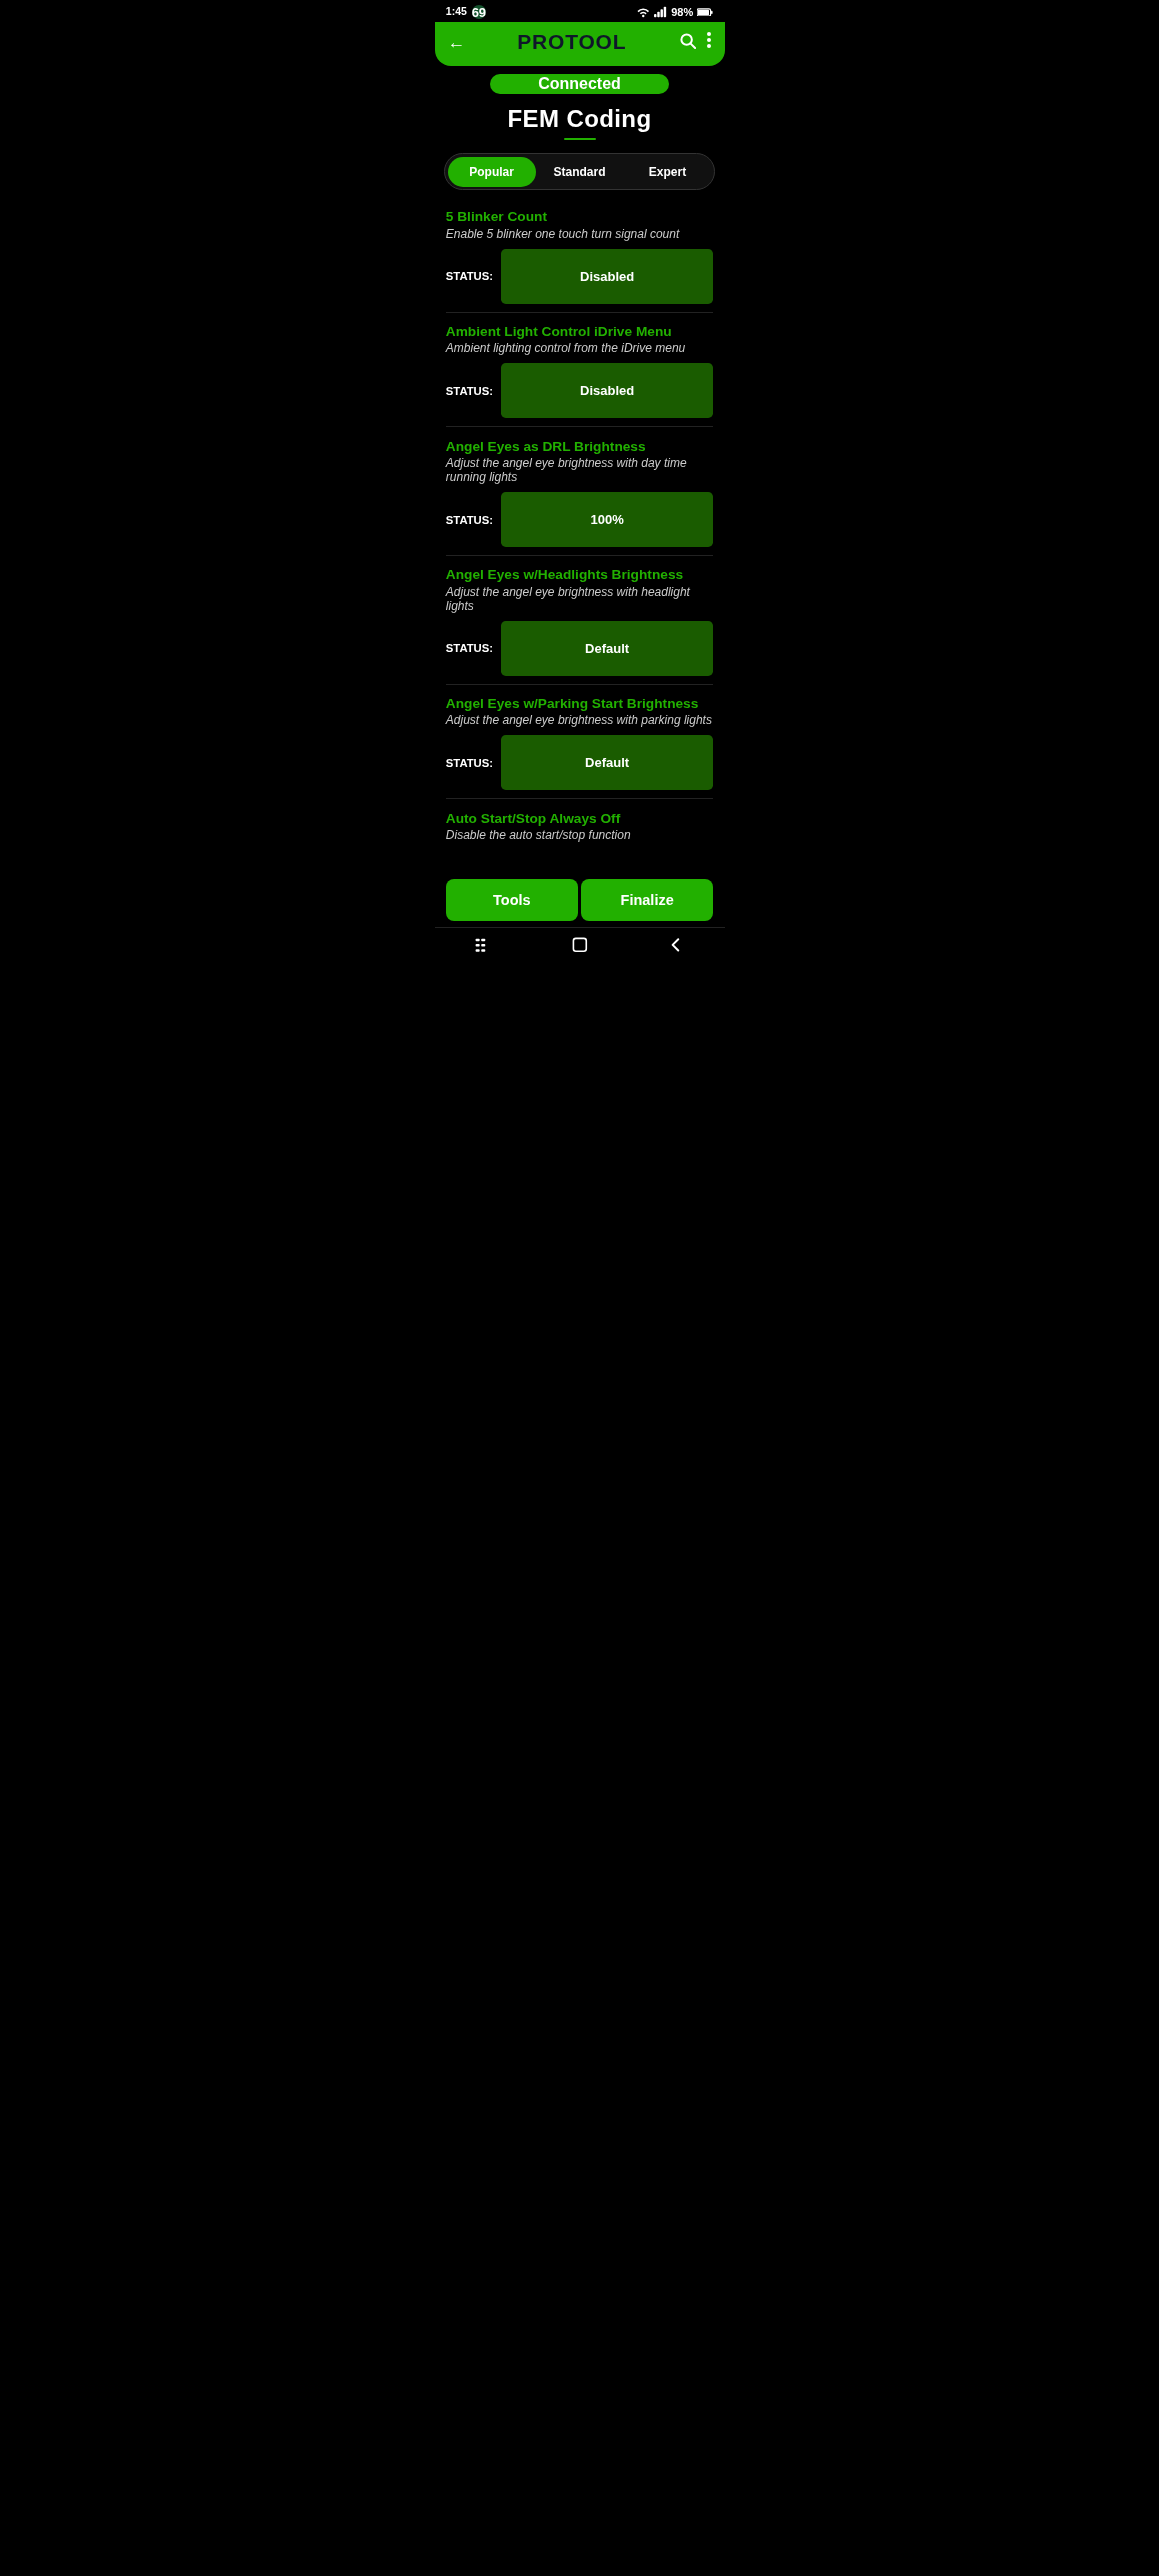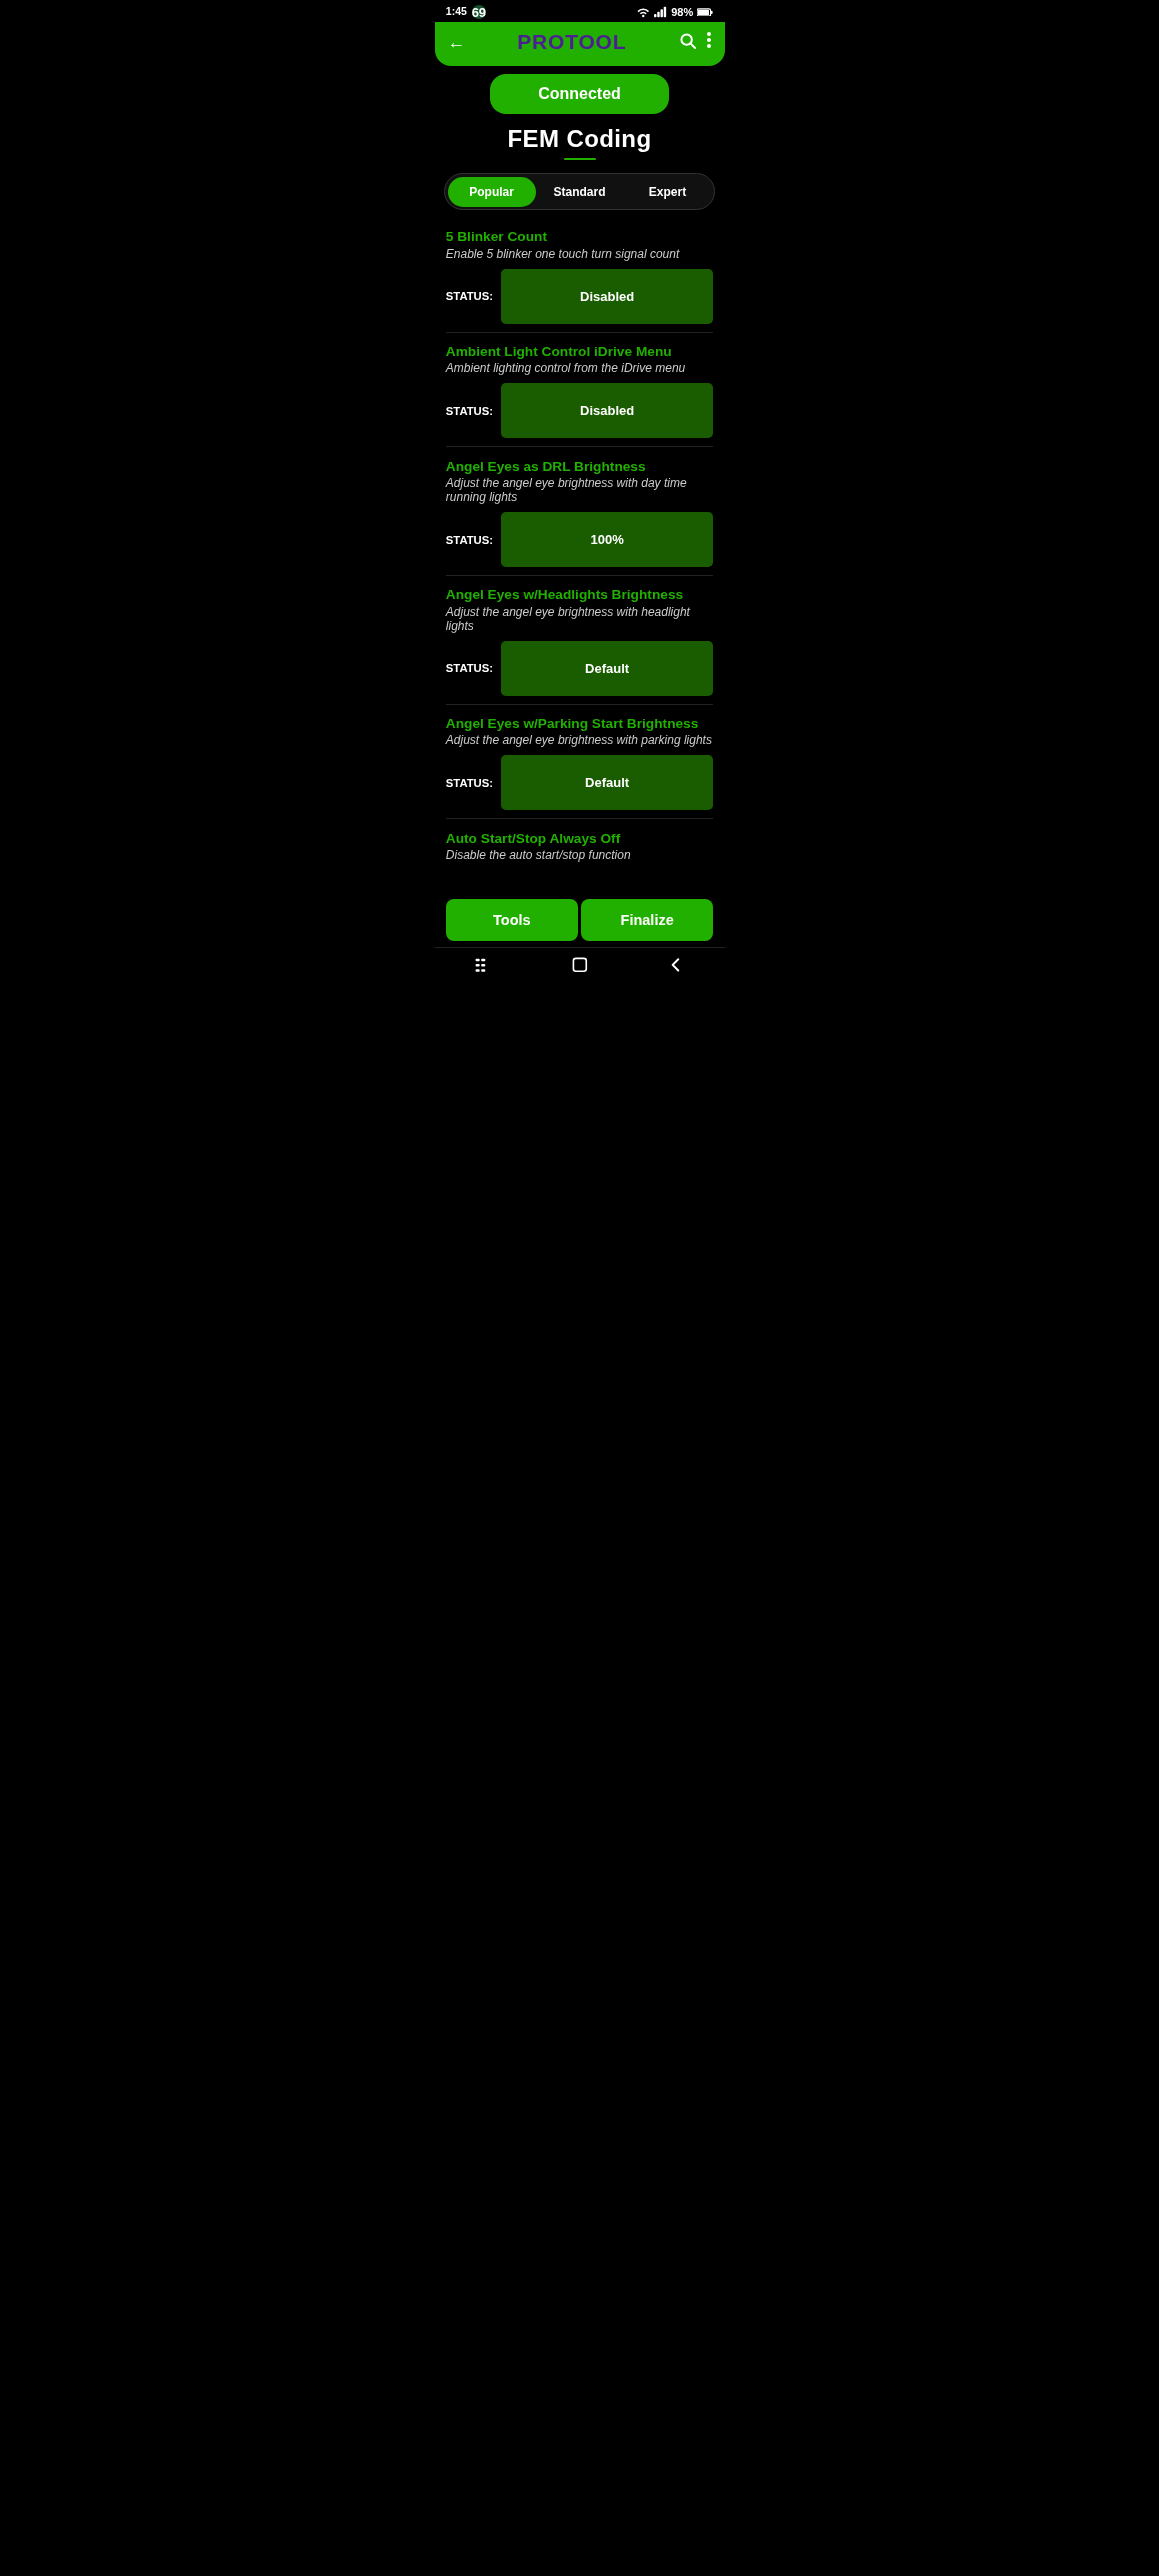--- a/index.html
+++ b/index.html
@@ -54,21 +54,21 @@
       background: #22b000;
       border-radius: 0 0 16px 16px;
       padding: 8px 13px 11.3px;
       display: flex;
       align-items: center;
       justify-content: space-between;
     }
     .header-title {
       font-size: 21px;
       font-weight: 900;
-      color: #4c1d95;
+      color: #0f172a;
       letter-spacing: 0.8px;
     }
     .header-icons {
       display: flex;
       gap: 11.3px;
       align-items: center;
     }
     .header-icon {
       color: #fff;
       font-size: 16px;
@@ -82,21 +82,21 @@
 
     
     .connected-badge-wrapper {
       display: flex;
       justify-content: center;
       margin-top: 8px;
     }
     .connected-badge {
       background: #22b000;
       border-radius: 16px;
-      padding: 11px 48px;
+      padding: 1px 48px;
       font-size: 16px;
       font-weight: 600;
       color: #fff;
     }
 
     
     .page-title-section {
       text-align: center;
       margin-top: 11.3px;
     }

